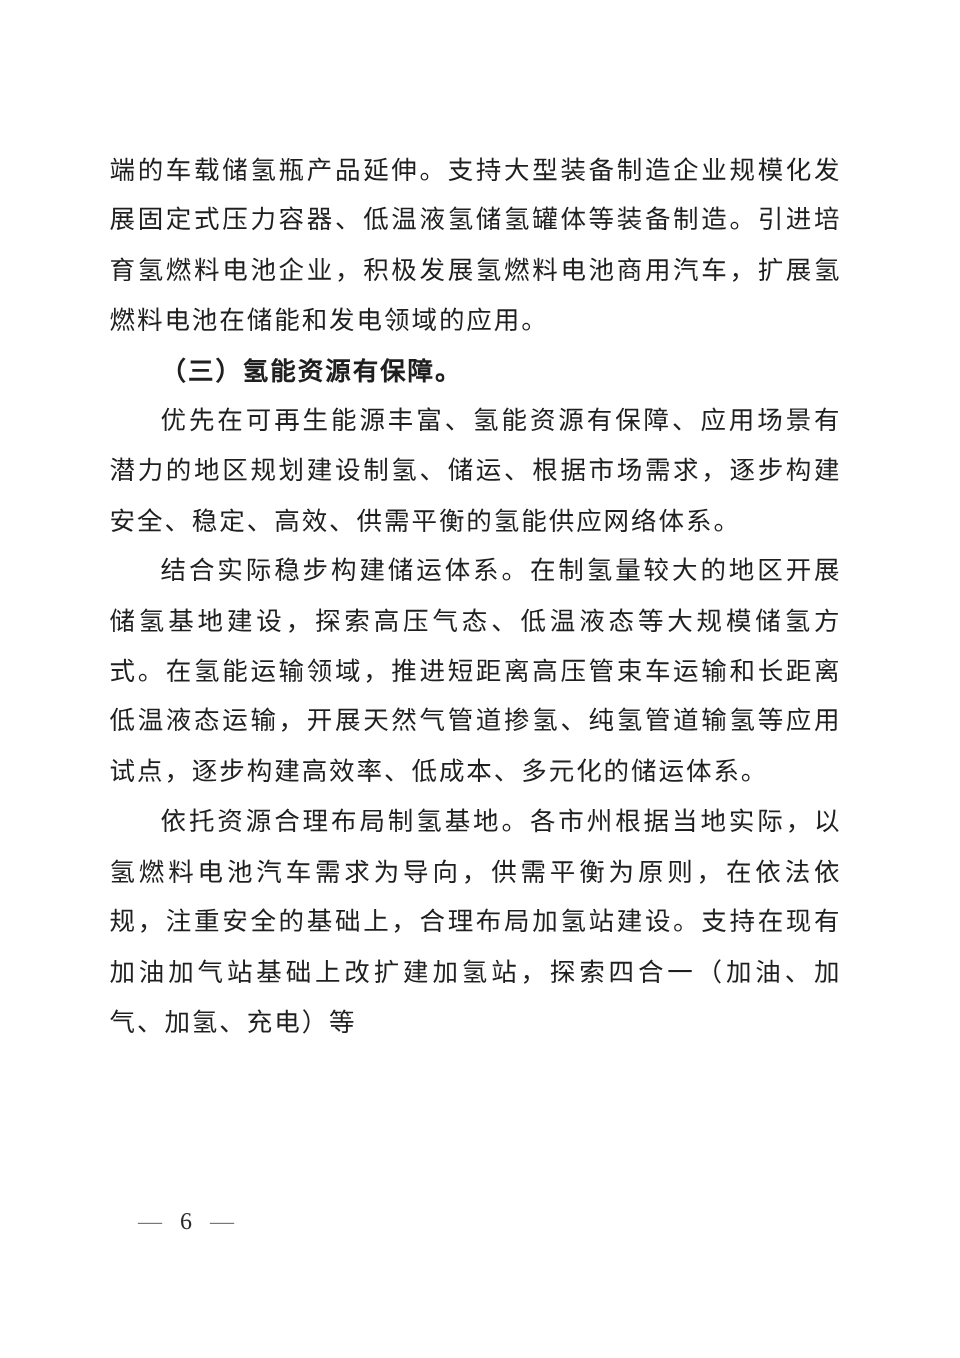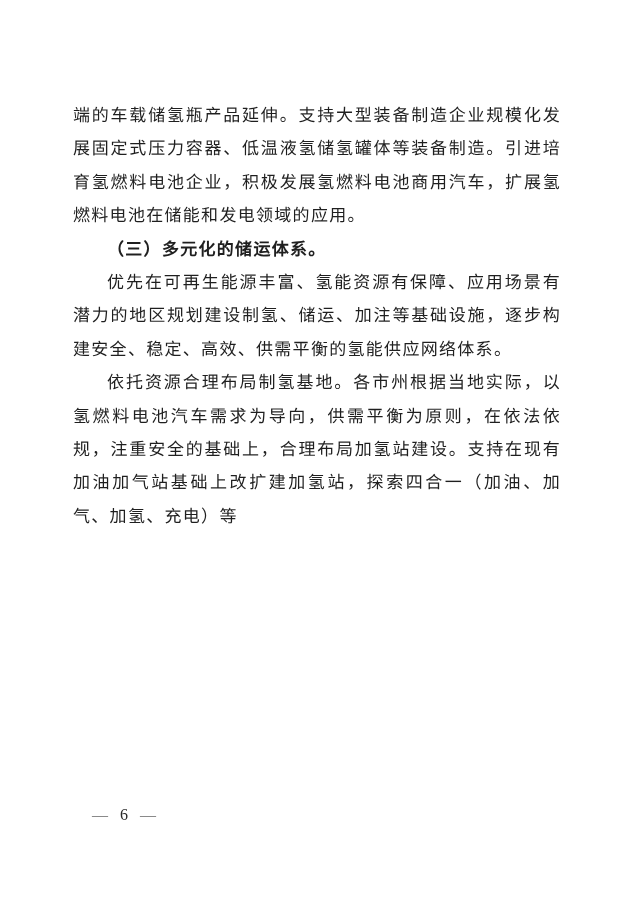--- a/index.html
+++ b/index.html
@@ -14,20 +14,21 @@
     background: #ffffff;
     font-family: "Liberation Serif", "DejaVu Serif", serif;
     color: #1f1f1f;
     overflow: hidden;
   }
   .content {
     position: absolute;
     left: 73px;
     top: 99px;
     width: 488px;
+    font-family: Liberation Mono, monospace;
   }
   .para {
     margin: 0;
     font-size: 17px;
     line-height: 33.4px;
     letter-spacing: 1.3px;
     text-align: justify;
     text-justify: inter-character;
     text-indent: 2em;
     word-break: break-all;
@@ -56,22 +57,23 @@
   .footer .num {
     color: #2a2a2a;
   }
 </style>
 </head>
 <body>
 
 <div class="page">
   <div class="content">
     <p class="para no-indent">端的车载储氢瓶产品延伸。支持大型装备制造企业规模化发展固定式压力容器、低温液氢储氢罐体等装备制造。引进培育氢燃料电池企业，积极发展氢燃料电池商用汽车，扩展氢燃料电池在储能和发电领域的应用。</p>
-    <p class="para heading">（三）多元化的储运体系。</p>
-    <p class="para">优先在可再生能源丰富、氢能资源有保障、应用场景有潜力的地区规划建设制氢、储运、加注等基础设施，逐步构建安全、稳定、高效、供需平衡的氢能供应网络体系。</p>
+    <p class="para heading">（三）氢能资源有保障。</p>
+    <p class="para">优先在可再生能源丰富、氢能资源有保障、应用场景有潜力的地区规划建设制氢、储运、根据市场需求，逐步构建安全、稳定、高效、供需平衡的氢能供应网络体系。</p>
+    <p class="para">结合实际稳步构建储运体系。在制氢量较大的地区开展储氢基地建设，探索高压气态、低温液态等大规模储氢方式。在氢能运输领域，推进短距离高压管束车运输和长距离低温液态运输，开展天然气管道掺氢、纯氢管道输氢等应用试点，逐步构建高效率、低成本、多元化的储运体系。</p>
     <p class="para">依托资源合理布局制氢基地。各市州根据当地实际，以氢燃料电池汽车需求为导向，供需平衡为原则，在依法依规，注重安全的基础上，合理布局加氢站建设。支持在现有加油加气站基础上改扩建加氢站，探索四合一（加油、加气、加氢、充电）等</p>
   </div>
 
   <div class="footer">
     <span class="dash">—</span>
     <span class="num">6</span>
     <span class="dash">—</span>
   </div>
 </div>
 

